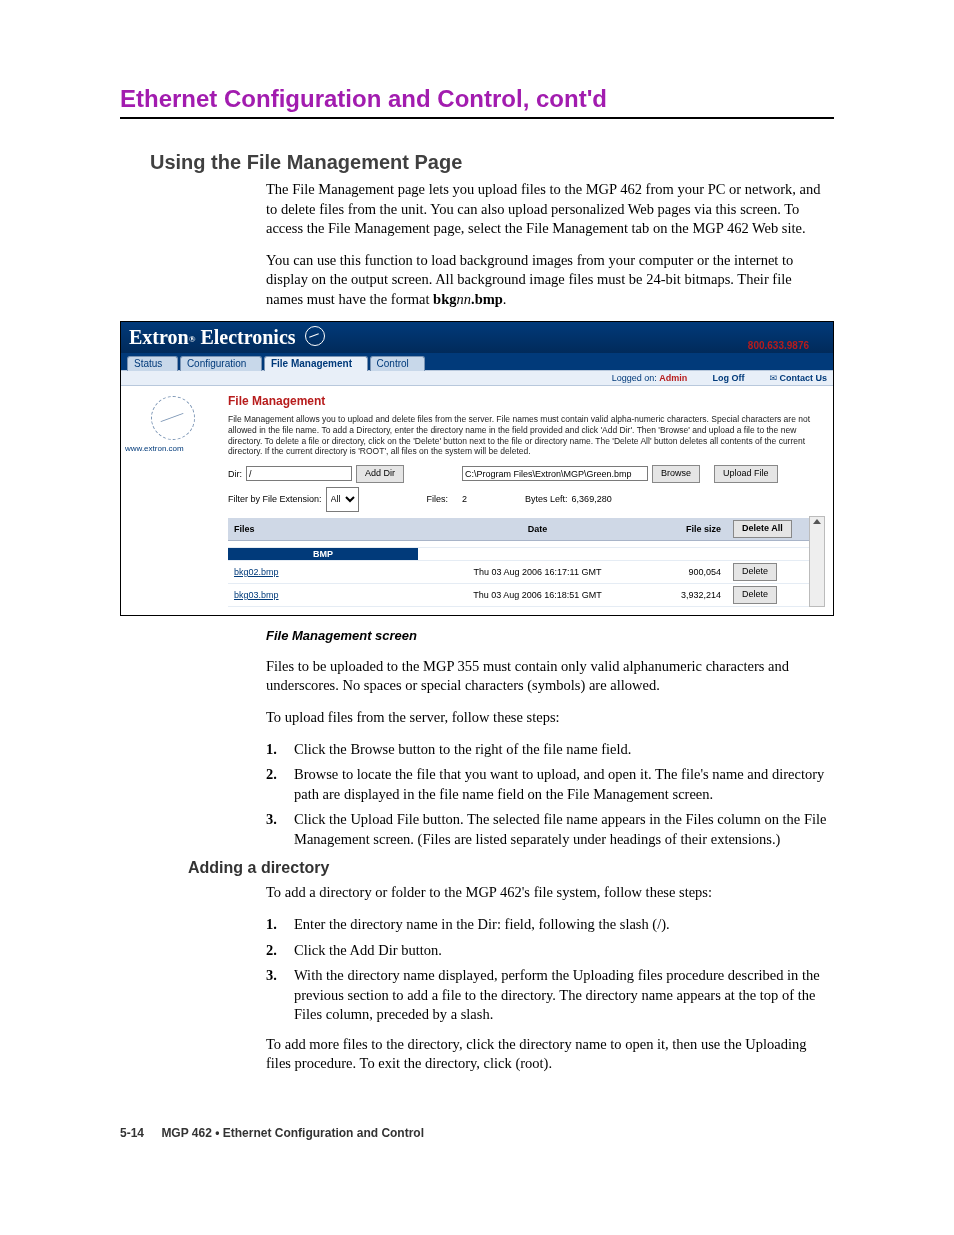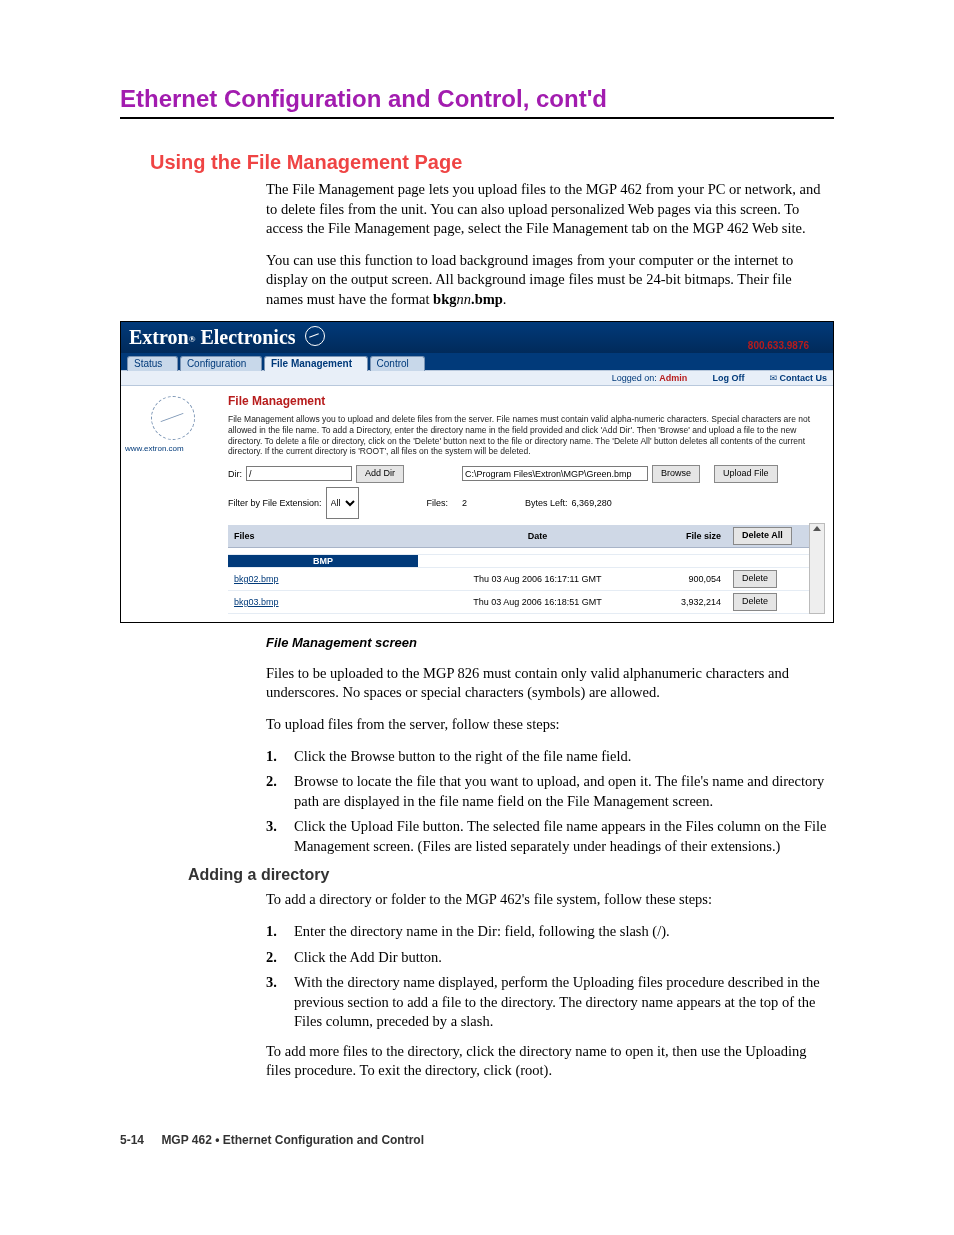--- a/index.html
+++ b/index.html
@@ -22,21 +22,21 @@
   }
   hr.rule {
     border: none;
     border-top: 2px solid #000;
     margin: 0 0 32px 0;
   }
   h2.section {
     font-family: "Verdana", Arial, sans-serif;
     font-weight: 700;
     font-size: 20px;
-    color: #ef4444;
+    color: #404040;
     margin: 10px 0 1px 30px;
   }
   .body-indent {
     margin-left: 146px;
     margin-right: 4px;
   }
   p.body {
     font-size: 14.5px;
     line-height: 1.35;
     margin: 6px 0 12px 0;
@@ -175,21 +175,21 @@
     border: 1px solid #888;
     padding: 1px 8px;
     font-size: 9px;
     height: 14px;
     line-height: 13px;
     cursor: default;
   }
   .shot select {
     border: 1px solid #7a7a7a;
     font-size: 9px;
-    height: 32px;
+    height: 25px;
     background: #fff;
   }
   .shot table.files {
     width: 100%;
     border-collapse: collapse;
     margin-top: 2px;
   }
   .shot table.files th {
     background: #cfd8e6;
     font-weight: 700;
@@ -402,21 +402,21 @@
           </div>
 
         </div>
       </div>
     </div>
   </div>
 
   <div class="caption">File Management screen</div>
 
   <div class="body-indent">
-    <p class="body">Files to be uploaded to the MGP 826 must contain only valid alphanumeric characters and underscores.  No spaces or special characters (symbols) are allowed.</p>
+    <p class="body">Files to be uploaded to the MGP 355 must contain only valid alphanumeric characters and underscores.  No spaces or special characters (symbols) are allowed.</p>
     <p class="body">To upload files from the server, follow these steps:</p>
   </div>
   <ol class="steps">
     <li>
         <span class="n">1.</span>
         <span class="t">Click the Browse button to the right of the file name field.</span>
       </li>
     <li>
         <span class="n">2.</span>
         <span class="t">Browse to locate the file that you want to upload, and open it.  The file's name and directory path are displayed in the file name field on the File Management screen.</span>

